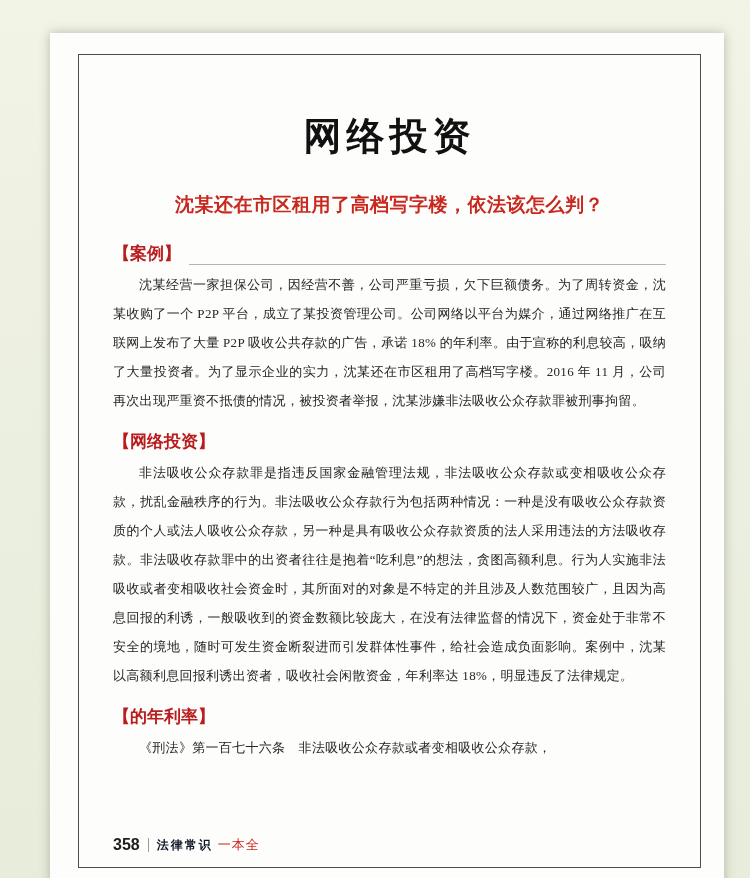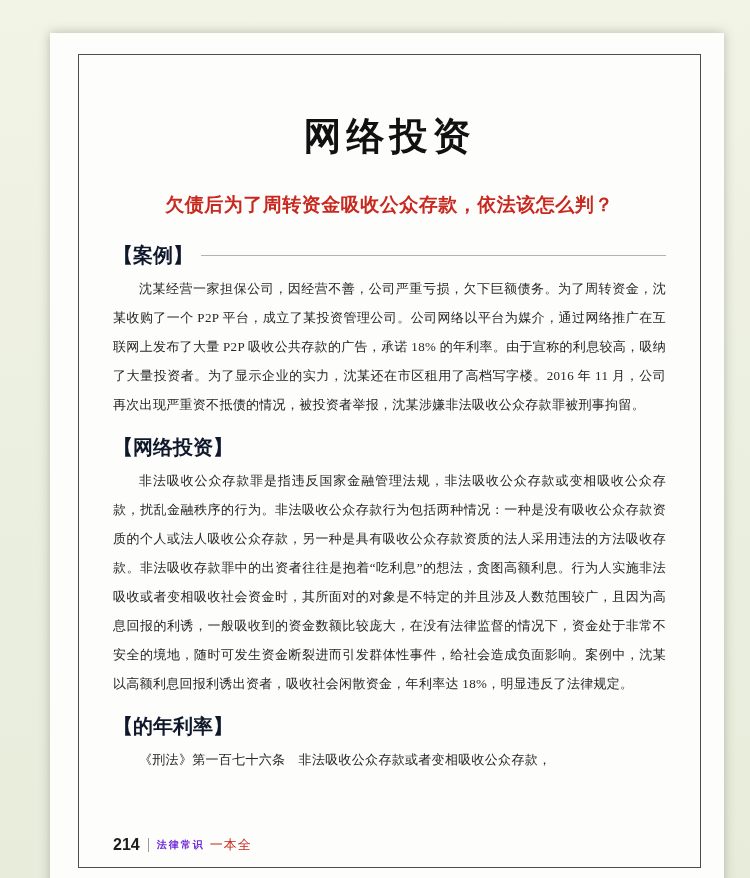--- a/index.html
+++ b/index.html
@@ -56,25 +56,25 @@
     margin-top: 30px;
     text-align: center;
     font-size: 19px;
     font-weight: bold;
     letter-spacing: 0.5px;
     color: #c8281e;
   }
 
   .section-heading {
     display: flex;
-    align-items: center;
+    align-items: flex-end;
     margin: 15px 0 5px 0;
-    font-size: 20px;
+    font-size: 17px;
     font-weight: bold;
-    color: #0f172a;
+    color: #b91c1c;
   }
 
   .section-heading.first {
     margin-top: 24px;
   }
 
   .heading-rule {
     flex: 1;
     height: 0;
     border-top: 1px solid #b3b3b3;
@@ -108,62 +108,62 @@
 
   .footer-divider {
     display: inline-block;
     width: 1px;
     height: 14px;
     background: #9a9a9a;
     margin: 0 8px;
   }
 
   .book-title {
-    font-size: 10px;
+    font-size: 12px;
     font-weight: bold;
     letter-spacing: 2px;
-    color: #6d28d9;
+    color: #0f172a;
   }
 
   .book-subtitle {
     font-size: 13px;
     letter-spacing: 1px;
     color: #c8281e;
     margin-left: 5px;
   }
 </style>
 </head>
 <body>
 
 <div class="page">
   <div class="frame">
     <div class="content">
 
       <h1 class="chapter-title">网络投资</h1>
 
-      <h2 class="subtitle">欠债后为了周转资金吸收公众存款，依法该怎么判？</h2>
+      <h2 class="subtitle">沈某还在市区租用了高档写字楼，依法该怎么判？</h2>
 
       <div class="section-heading first">
         <span class="heading-text">【案例】</span>
         <span class="heading-rule"></span>
       </div>
       <p class="body-para">沈某经营一家担保公司，因经营不善，公司严重亏损，欠下巨额债务。为了周转资金，沈某收购了一个 P2P 平台，成立了某投资管理公司。公司网络以平台为媒介，通过网络推广在互联网上发布了大量 P2P 吸收公共存款的广告，承诺 18% 的年利率。由于宣称的利息较高，吸纳了大量投资者。为了显示企业的实力，沈某还在市区租用了高档写字楼。2016 年 11 月，公司再次出现严重资不抵债的情况，被投资者举报，沈某涉嫌非法吸收公众存款罪被刑事拘留。</p>
 
       <div class="section-heading">
         <span class="heading-text">【网络投资】</span>
       </div>
       <p class="body-para">非法吸收公众存款罪是指违反国家金融管理法规，非法吸收公众存款或变相吸收公众存款，扰乱金融秩序的行为。非法吸收公众存款行为包括两种情况：一种是没有吸收公众存款资质的个人或法人吸收公众存款，另一种是具有吸收公众存款资质的法人采用违法的方法吸收存款。非法吸收存款罪中的出资者往往是抱着“吃利息”的想法，贪图高额利息。行为人实施非法吸收或者变相吸收社会资金时，其所面对的对象是不特定的并且涉及人数范围较广，且因为高息回报的利诱，一般吸收到的资金数额比较庞大，在没有法律监督的情况下，资金处于非常不安全的境地，随时可发生资金断裂进而引发群体性事件，给社会造成负面影响。案例中，沈某以高额利息回报利诱出资者，吸收社会闲散资金，年利率达 18%，明显违反了法律规定。</p>
 
       <div class="section-heading">
         <span class="heading-text">【的年利率】</span>
       </div>
       <p class="body-para">《刑法》第一百七十六条　非法吸收公众存款或者变相吸收公众存款，</p>
 
       <div class="footer">
-        <span class="page-num">214</span>
+        <span class="page-num">358</span>
         <span class="footer-divider"></span>
         <span class="book-title">法律常识</span>
         <span class="book-subtitle">一本全</span>
       </div>
 
     </div>
   </div>
 </div>
 
 </body></html>

